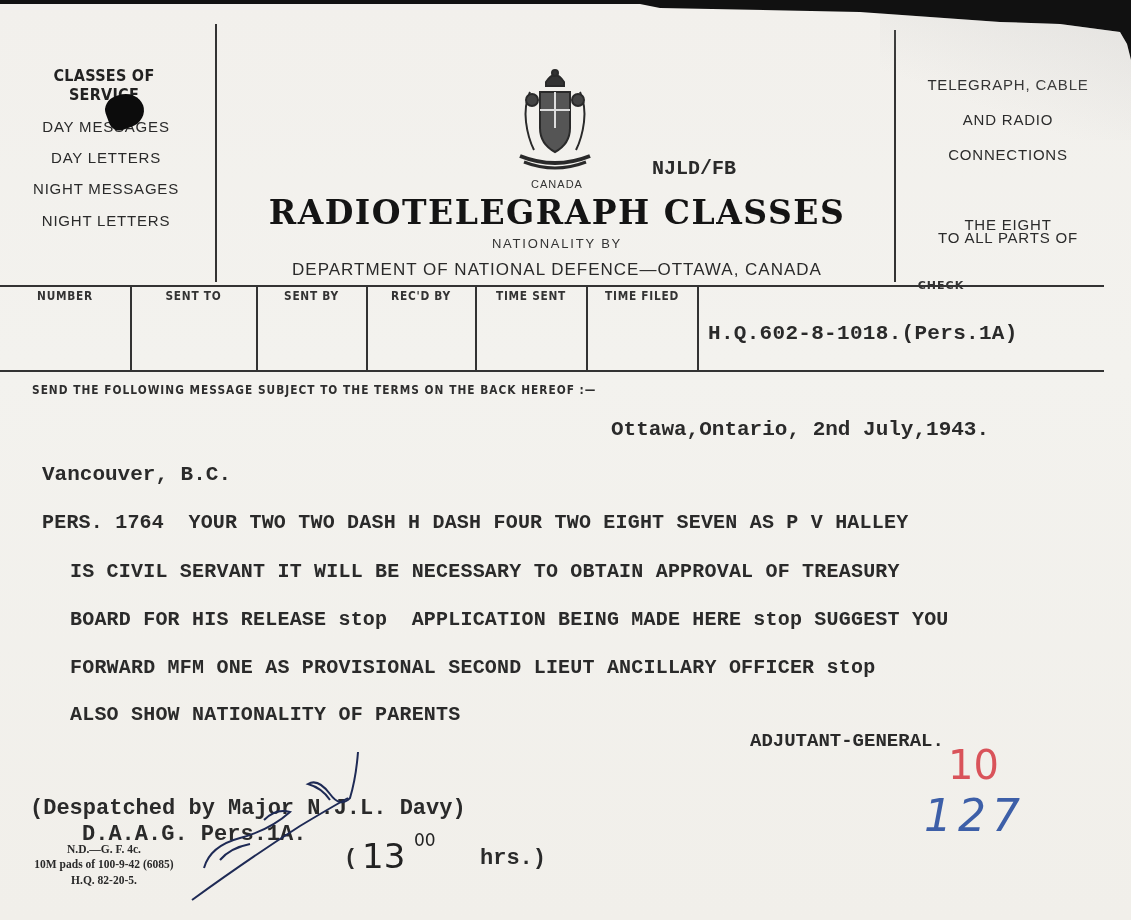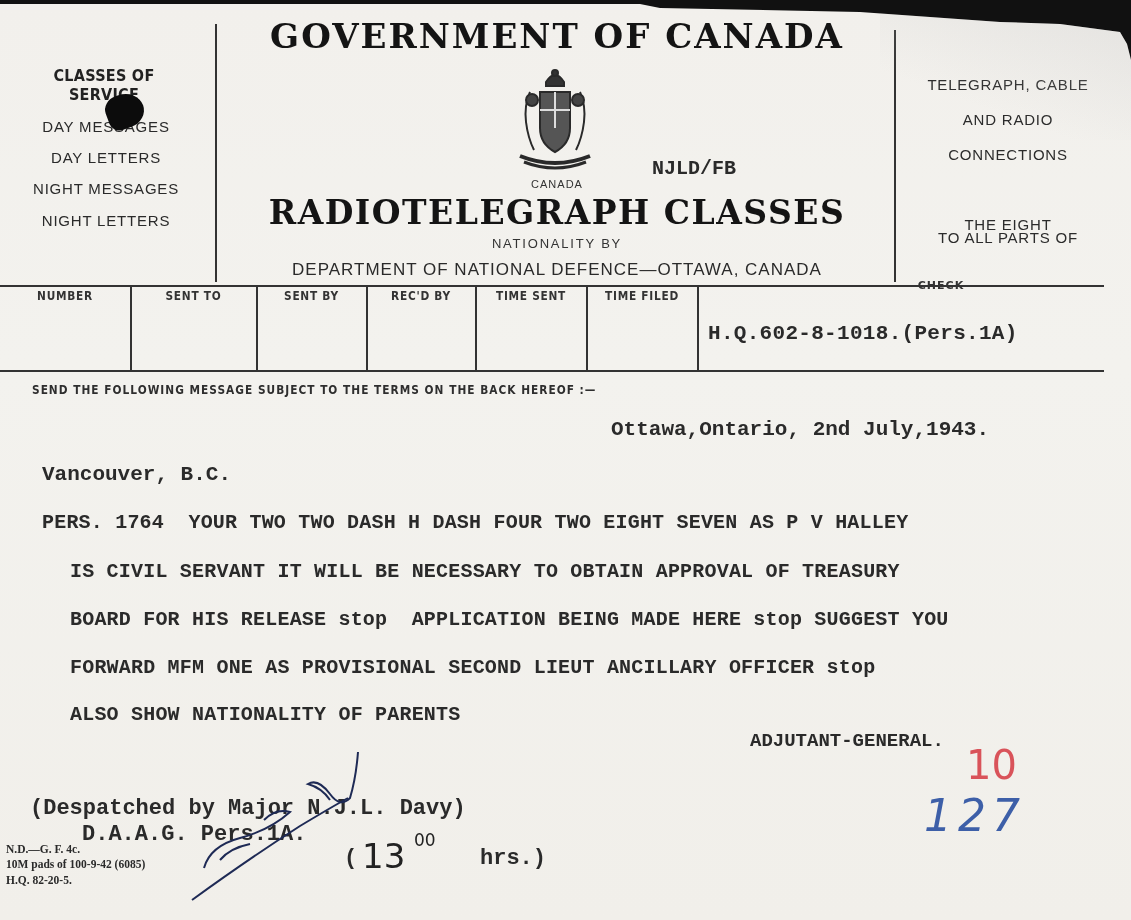--- a/index.html
+++ b/index.html
@@ -72,26 +72,26 @@
     .msg { font-size: 20px; letter-spacing: 0.2px; }
     .sig-block { left: 750px; top: 730px; font-size: 19px; }
     .desp1 { left: 30px; top: 796px; font-size: 22px; }
     .desp2 { left: 82px; top: 822px; font-size: 22px; }
     .hrs { left: 480px; top: 846px; font-size: 22px; }
     .hrs-paren { left: 344px; top: 846px; font-size: 22px; }
     .hand-time { left: 362px; top: 836px; font-family: "DejaVu Sans", sans-serif;
       font-size: 34px; color: #222; font-weight: normal; }
     .hand-sup { left: 414px; top: 830px; font-family: "DejaVu Sans", sans-serif;
       font-size: 17px; color: #222; }
-    .form-code { left: 6px; width: 196px; text-align: left; font-family: "Liberation Serif", serif;
+    .form-code { left: 6px; width: 196px; text-align: center; font-family: "Liberation Serif", serif;
       font-weight: bold; font-size: 11.5px; color: #2a2a2a; }
     .blue-note { left: 924px; top: 790px; font-family: "DejaVu Sans", sans-serif;
       font-size: 44px; color: #3d5fa8; font-style: italic; letter-spacing: 6px; }
     .red-note { left: 948px; top: 742px; font-family: "DejaVu Sans", sans-serif;
-      font-size: 40px; color: #d9535a; margin-left: 18px; }
+      font-size: 40px; color: #d9535a; }
   </style>
 </head>
 <body>
 
 <div class="paper">
 
   <div class="vline" style="left:215px;top:24px;height:258px;"></div>
   <div class="vline" style="left:894px;top:30px;height:252px;"></div>
   <div class="hline" style="left:0;top:285px;width:1104px;"></div>
   <div class="hline" style="left:0;top:370px;width:1104px;"></div>
@@ -102,21 +102,20 @@
   <div class="vline" style="left:586px;top:285px;height:86px;"></div>
   <div class="vline" style="left:697px;top:285px;height:86px;"></div>
 
   <div class="abs classes-title">CLASSES OF SERVICE</div>
   <div class="abs classes-item" style="top:118px;">DAY MESSAGES</div>
   <div class="abs classes-item" style="top:149px;">DAY LETTERS</div>
   <div class="abs classes-item" style="top:180px;">NIGHT MESSAGES</div>
   <div class="abs classes-item" style="top:212px;">NIGHT LETTERS</div>
   <div class="abs hole"></div>
 
-  <div class="abs gov-title">GOVERNMENT OF CANADA</div>
   <svg class="abs crest" viewBox="0 0 86 110">
     <g fill="none" stroke="#2a2a2a" stroke-width="2">
       <path d="M34 16 Q43 2 52 16 L52 20 L34 20 Z" fill="#333"></path>
       <circle cx="43" cy="7" r="3" fill="#333"></circle>
       <path d="M18 26 Q12 40 14 56 Q16 72 22 84"></path>
       <path d="M68 26 Q74 40 72 56 Q70 72 64 84"></path>
       <path d="M28 26 L58 26 L58 62 Q58 78 43 86 Q28 78 28 62 Z" fill="#555"></path>
       <line x1="28" y1="44" x2="58" y2="44" stroke="#ddd"></line>
       <line x1="43" y1="26" x2="43" y2="62" stroke="#ddd"></line>
       <path d="M8 90 Q43 104 78 90" stroke-width="4"></path>

